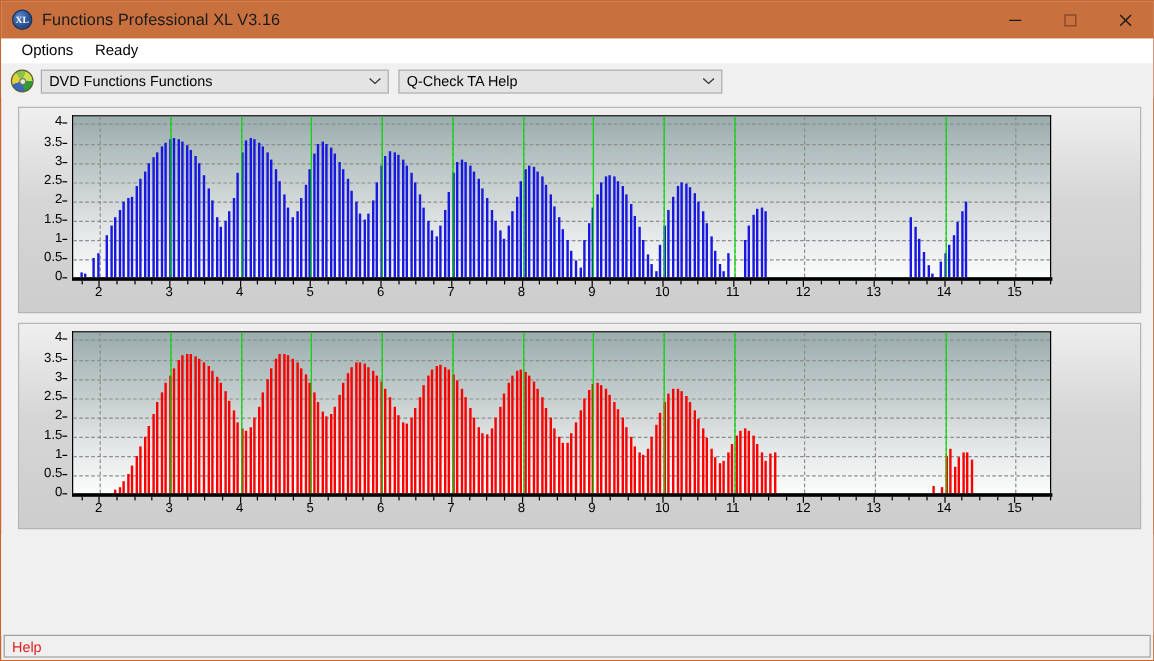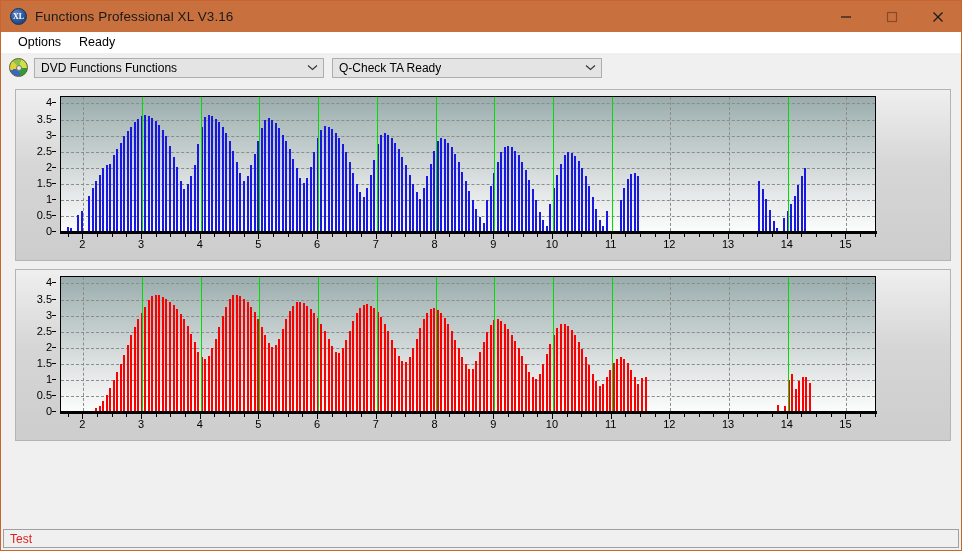--- a/index.html
+++ b/index.html
@@ -202,21 +202,21 @@
     <div class="drive-icon"></div>
     <div class="combo" id="combo-func">
       <span class="cval">DVD Functions Functions</span>
       <span class="chev">
         <svg width="11" height="7" viewBox="0 0 11 7">
             <polyline points="1,1.5 5.5,5.5 10,1.5" fill="none" stroke="#333" stroke-width="1.1"></polyline>
           </svg>
       </span>
     </div>
     <div class="combo" id="combo-test">
-      <span class="cval">Q-Check TA Ready</span>
+      <span class="cval">Q-Check TA Help</span>
       <span class="chev">
         <svg width="11" height="7" viewBox="0 0 11 7">
             <polyline points="1,1.5 5.5,5.5 10,1.5" fill="none" stroke="#333" stroke-width="1.1"></polyline>
           </svg>
       </span>
     </div>
   </div>
 
   <div class="chartpanel" id="panel-top">
     <div class="yaxis">
@@ -829,16 +829,16 @@
     
 
     
     
 
     
     
   </div>
 
   <div class="statusbar">
-    <span class="status-text">Test</span>
+    <span class="status-text">Help</span>
   </div>
 
 </div>
 
 </body></html>

